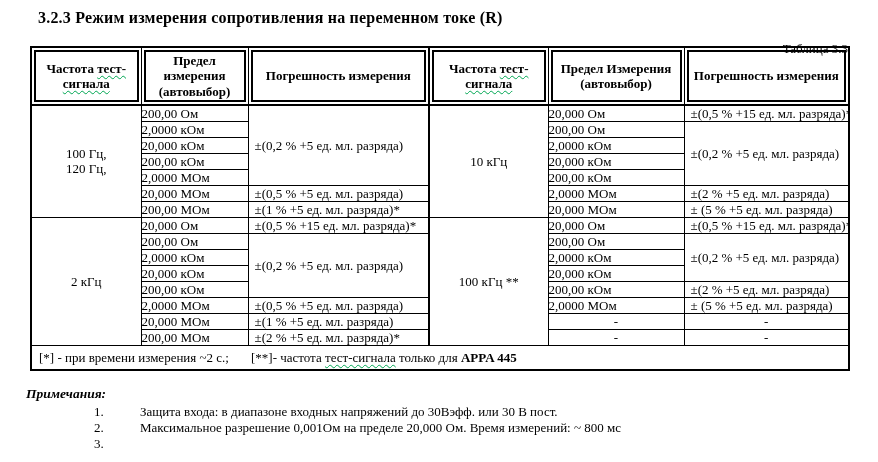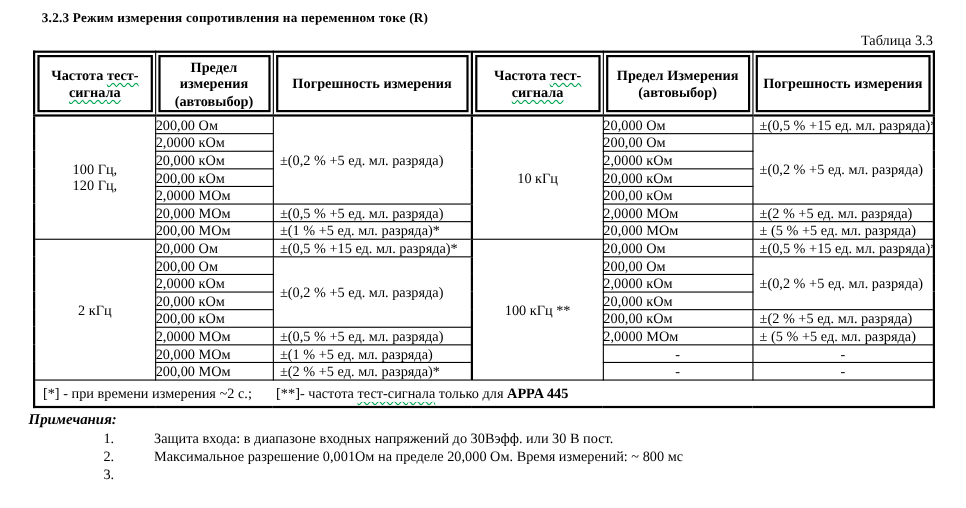--- a/index.html
+++ b/index.html
@@ -3,24 +3,24 @@
 <meta charset="utf-8">
 <style>
   * { margin:0; padding:0; box-sizing:border-box; }
   html,body { background:#ffffff; }
   body {
     width:878px; height:462px; position:relative; overflow:hidden;
     font-family:"Liberation Serif", serif; color:#000;
   }
   .page-title {
     position:absolute; left:38px; top:9px;
-    font-size:12px; font-weight:bold; letter-spacing:.2px;text-align:center;
+    font-size:16px; font-weight:bold; letter-spacing:.2px;text-align:center;
   }
   .table-caption {
-    position:absolute; left:30px; top:29px; width:818px;
+    position:absolute; left:30px; top:41px; width:818px;
     text-align:right; font-size:13px;
   }
   table.res-table {
     position:absolute; left:30px; top:46px; width:818px;
     border-collapse:collapse; table-layout:fixed;
     border:2px solid #000; font-size:13px;
   }
   thead td { border:1px solid #000; height:47px; padding:2px; vertical-align:middle; }
   .hbox {
     border:2px solid #000; height:100%; width:100%;
@@ -42,21 +42,21 @@
   .fn2 { margin-left:22px; }
   .bold { font-weight:bold; }
   .sq {
     text-decoration:underline;
     text-decoration-style:wavy;
     text-decoration-color:#00A651;
     text-decoration-thickness:1px;
     text-underline-offset:2px;
   }
   .notes { position:absolute; left:26px; top:373px; width:846px; font-size:13px; }
-  .notes-heading { font-weight:bold; font-style:italic; font-size:13.5px; margin-bottom:2px; }
+  .notes-heading { font-weight:bold; font-style:italic; font-size:13.5px; margin-bottom:2px;margin-top:13px; }
   .note-row { display:flex; line-height:16px; }
   .note-num { margin-left:68px; width:46px; }
   .note-text { flex:1; }
 </style>
 </head>
 <body>
 
 <div class="page-title">3.2.3  Режим измерения сопротивления на переменном токе (R)</div>
 <div class="table-caption">Таблица 3.3</div>
 

